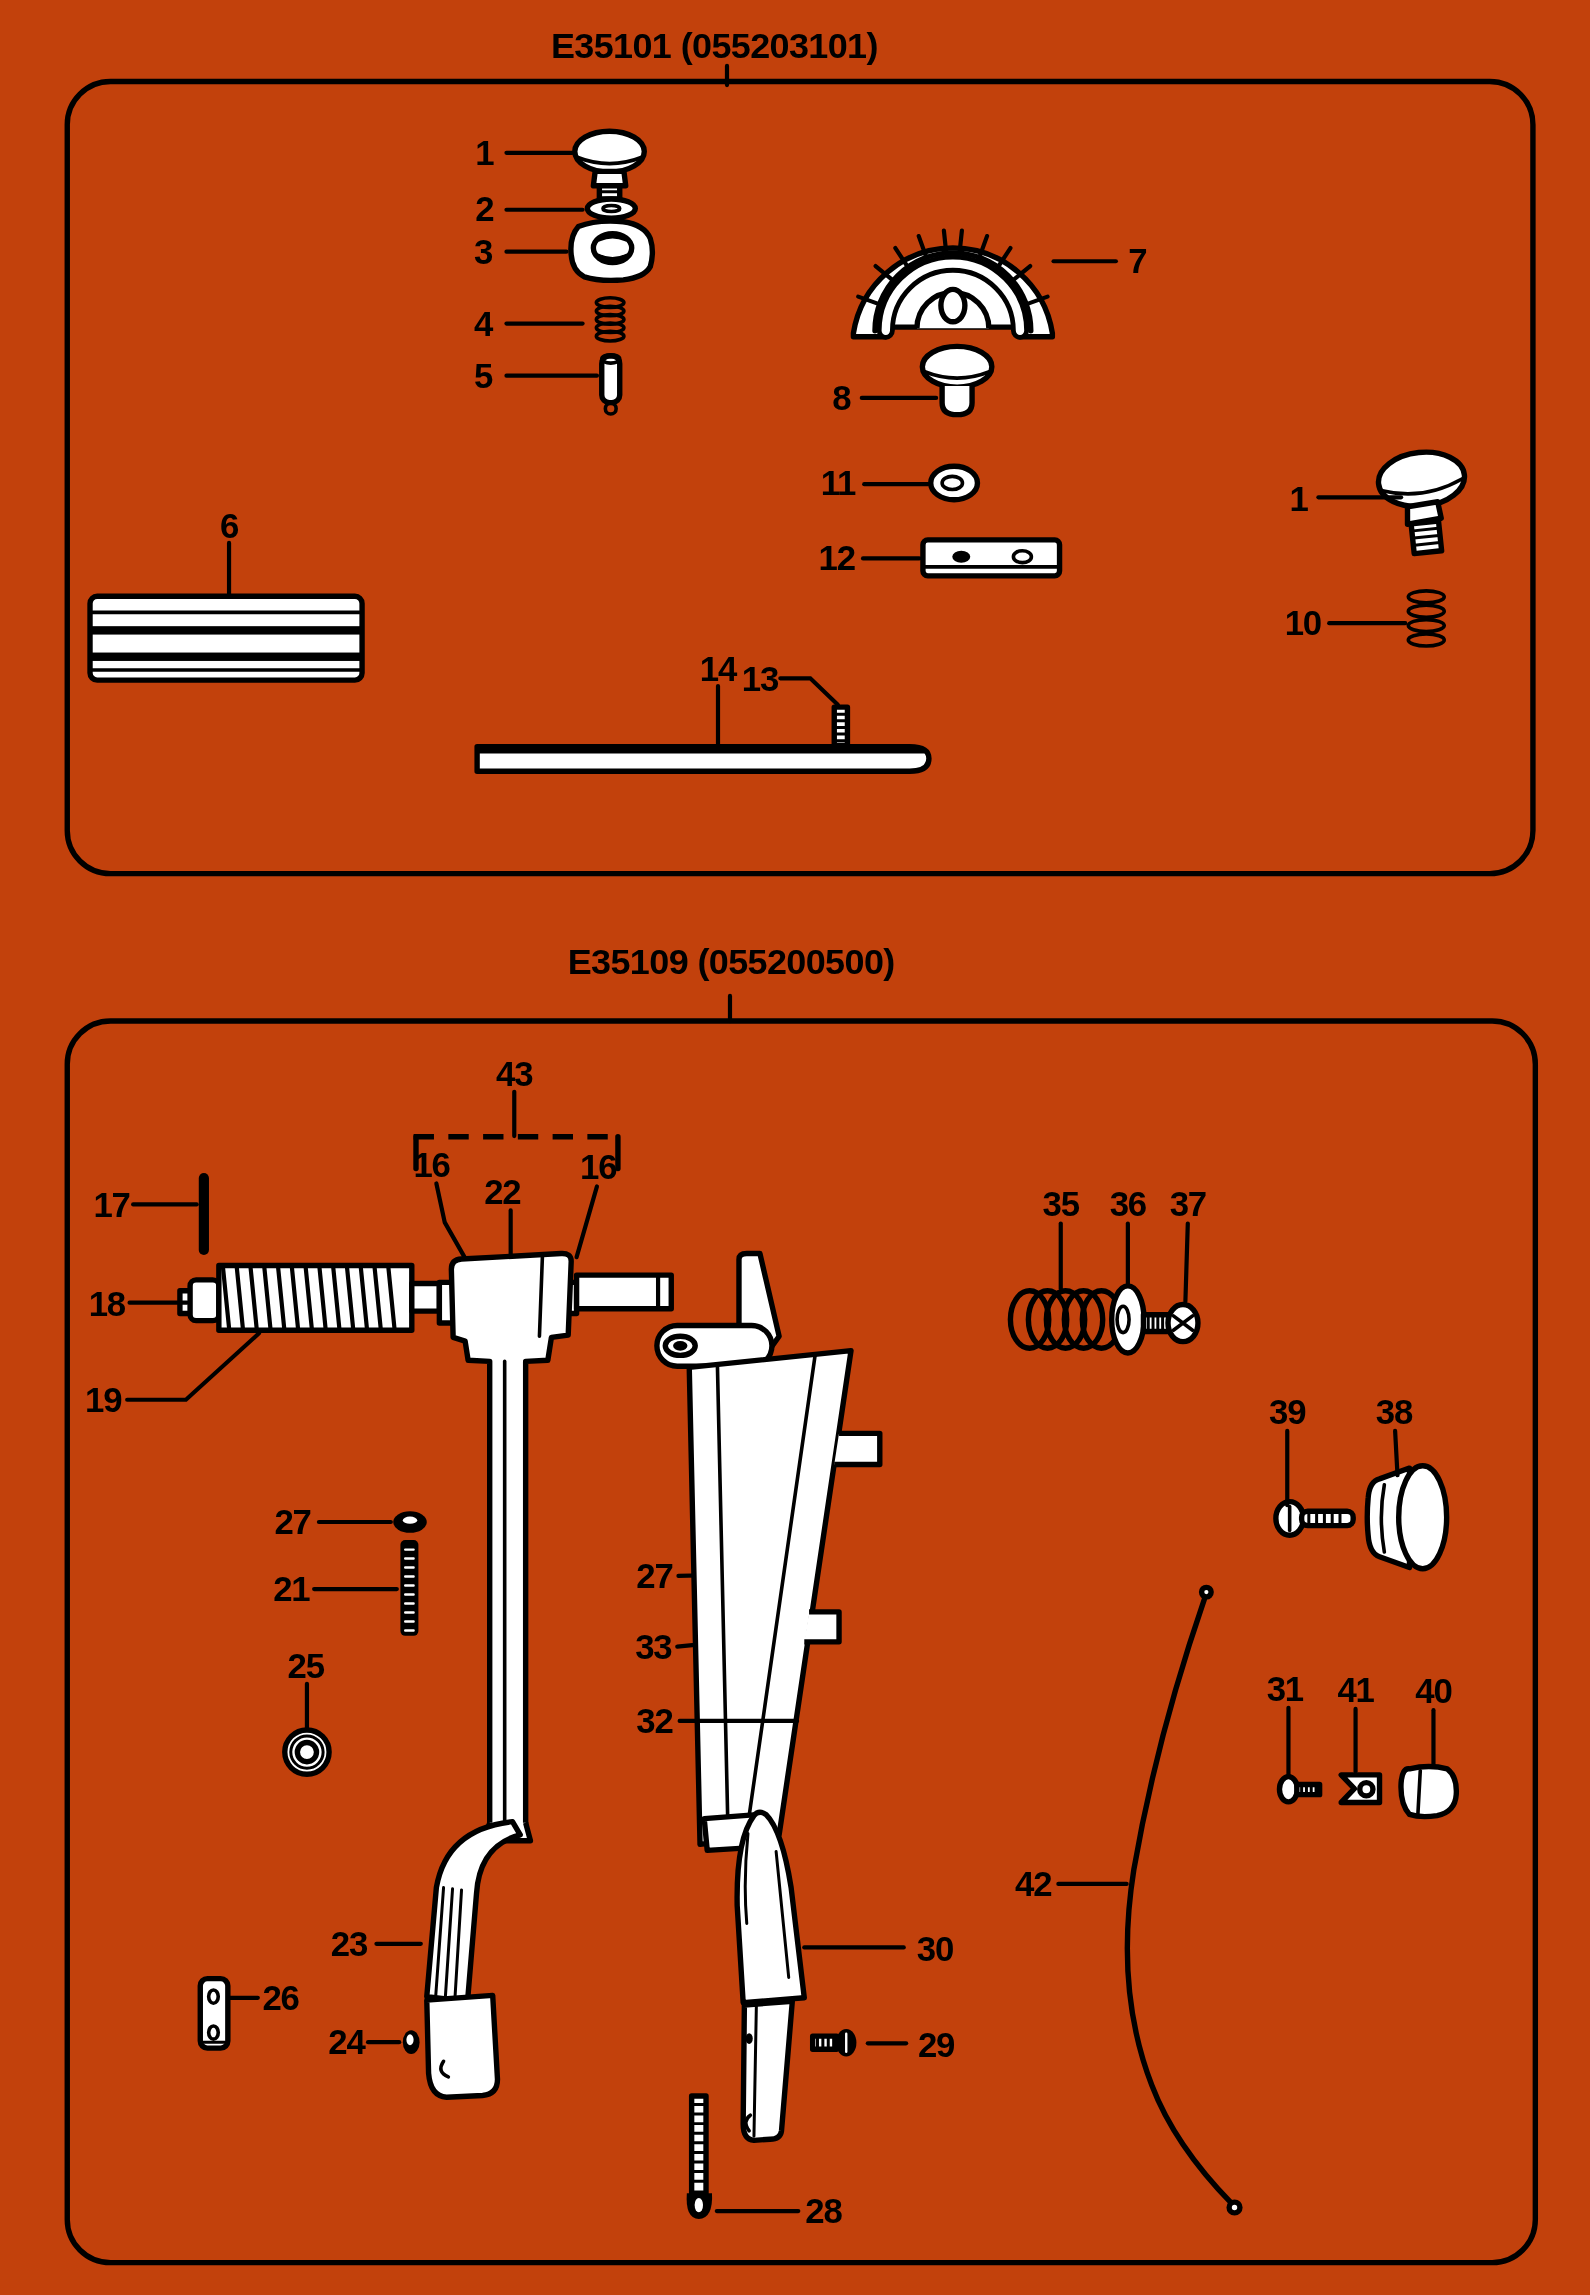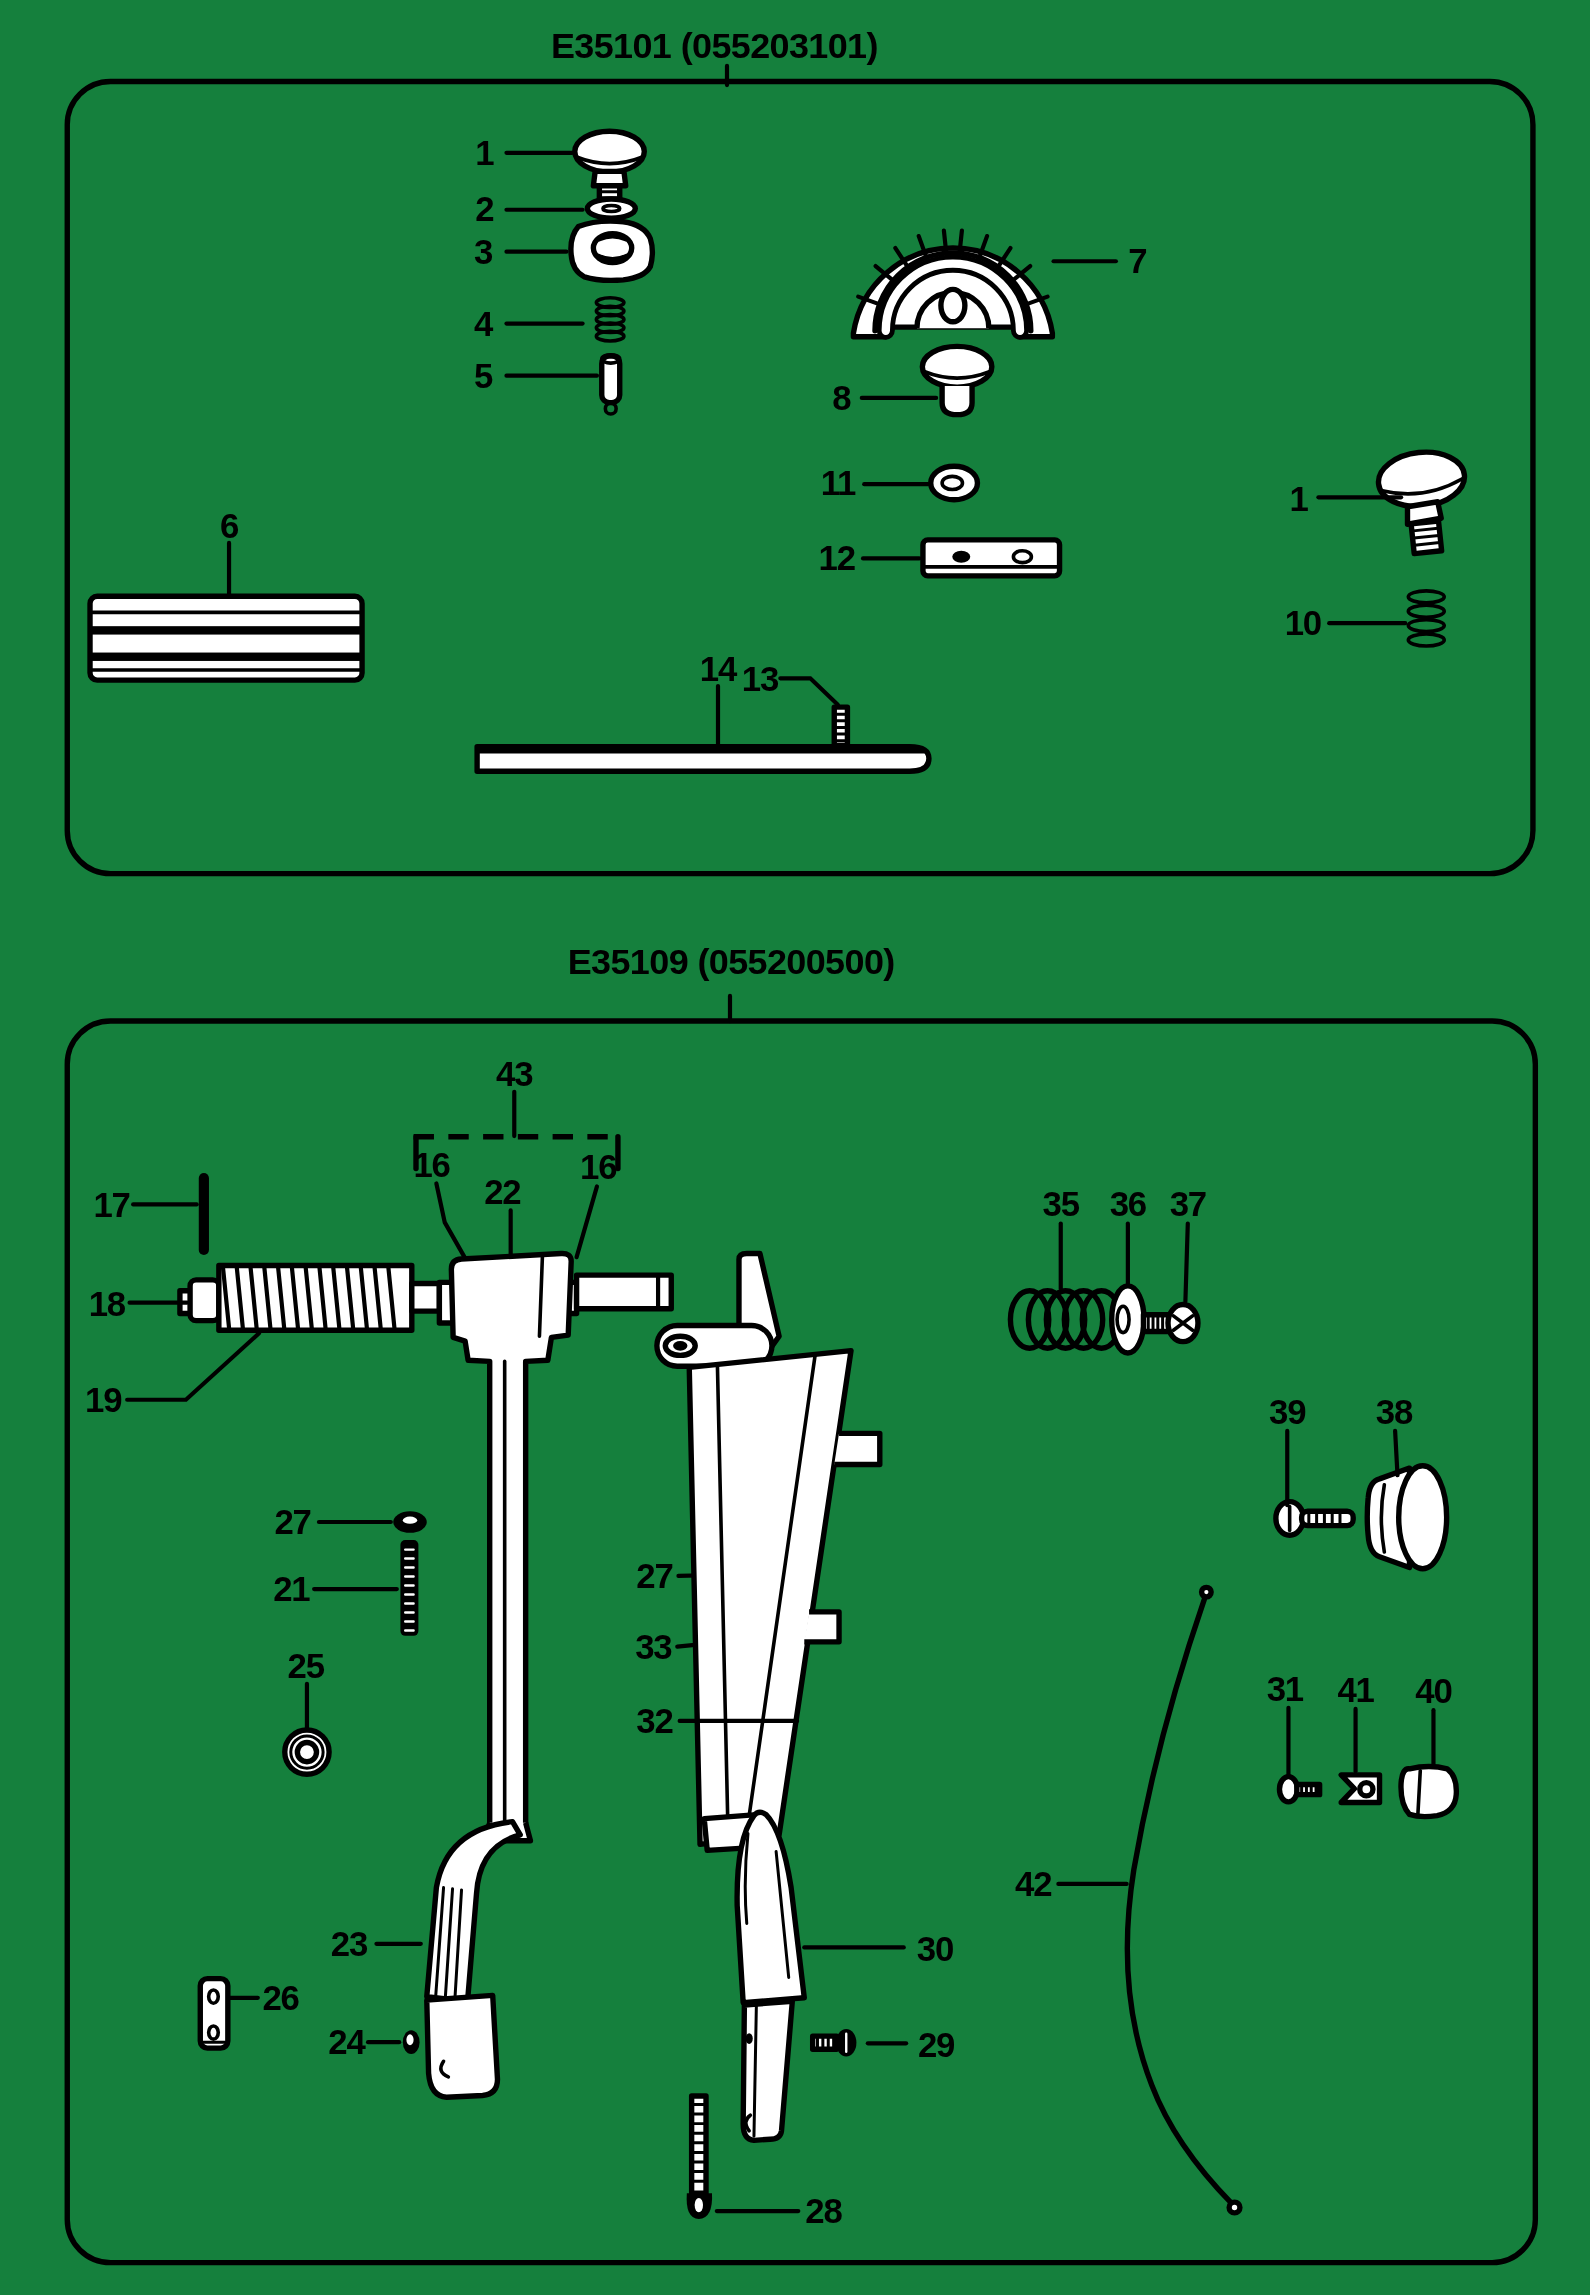--- a/index.html
+++ b/index.html
@@ -1,16 +1,16 @@
 <!DOCTYPE html>
 <html style="font-size:9.6px"><head>
 <meta charset="utf-8">
 <style>
   html,body{margin:0;padding:0;background:#ffffff;}
-  .page{position:relative;width:1590px;height:2295px;background:#15803d;overflow:hidden;}
+  .page{position:relative;width:1590px;height:2295px;background:#c2410c;overflow:hidden;}
   svg{position:absolute;inset:0;}
   .ln{stroke:#000;fill:none;stroke-width:9;stroke-linejoin:round;stroke-linecap:round;}
   .fw{stroke:#000;fill:#fff;stroke-width:9;stroke-linejoin:round;}
   .fb{fill:#000;stroke:none;}
   .thin{stroke:#000;fill:none;stroke-width:6;stroke-linecap:round;}
   .hair{stroke:#000;fill:none;stroke-width:5;stroke-linecap:round;}
   .lead{stroke:#000;fill:none;stroke-width:7;stroke-linecap:round;}
   .wtick{stroke:#fff;fill:none;stroke-width:4;stroke-linecap:round;}
   text.callout{font-family:"Liberation Sans","DejaVu Sans",sans-serif;font-weight:bold;font-size:58px;letter-spacing:-2px;fill:#000;text-anchor:middle;}
   text.title{font-family:"Liberation Sans","DejaVu Sans",sans-serif;font-weight:bold;font-size:60px;letter-spacing:-1px;fill:#000;text-anchor:middle;}

